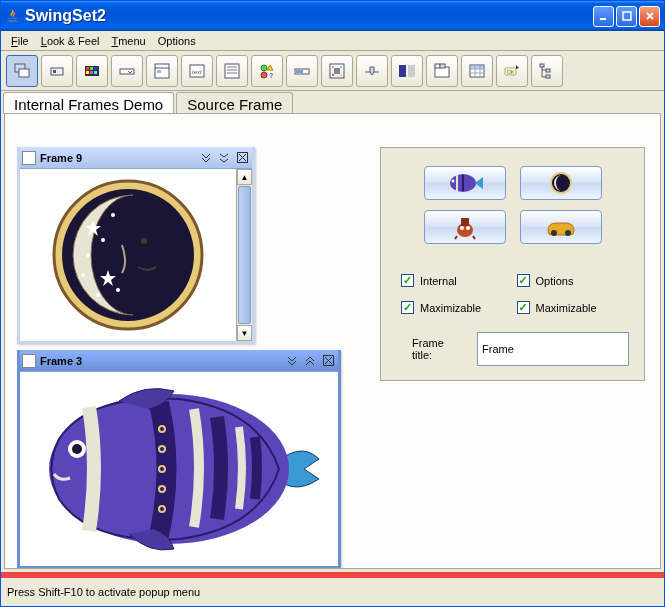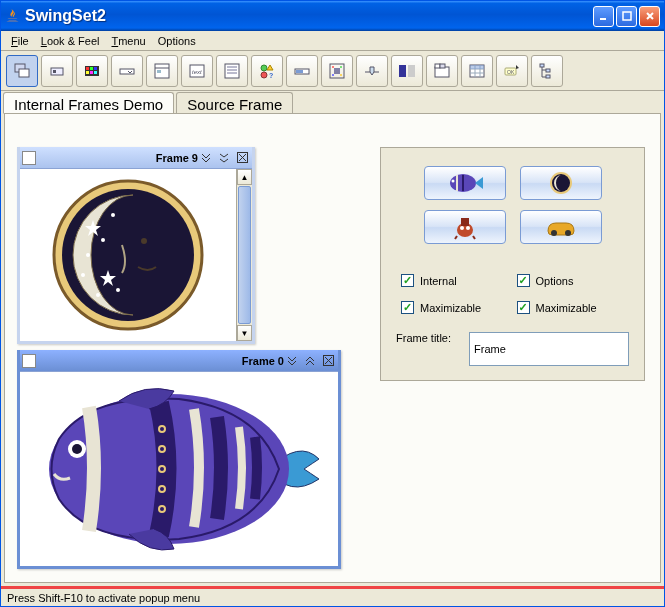--- a/index.html
+++ b/index.html
@@ -18,40 +18,40 @@
 .toolbar { height: 40px; background: #ece9d8; display: flex; align-items: center; padding: 3px 5px; gap: 3px; border-bottom: 1px solid #aca899; }
 .tool-btn { width: 32px; height: 32px; border: 1px solid #aca899; background: linear-gradient(to bottom,#fff,#ece9d8); border-radius: 3px; display: flex; align-items: center; justify-content: center; cursor: pointer; }
 .tool-btn.active { border: 1px solid #316ac5; background: #c1d2ee; }
 .tool-btn svg { width: 20px; height: 20px; }
 .tabs { height: 22px; display: flex; padding-left: 2px; position: relative; top: 1px; }
 .tab { padding: 3px 10px; border: 1px solid #aca899; border-bottom: none; background: #ece9d8; border-radius: 3px 3px 0 0; margin-right: 2px; cursor: pointer; font-size: 15px; }
 .tab.active { background: #fcfcf8; border-bottom: 1px solid #fcfcf8; }
 .content { flex: 1; background: #fcfcf8; border: 1px solid #aca899; margin: 0 3px 3px 3px; position: relative; overflow: hidden; }
 .internal-frame { position: absolute; border: 3px solid #c6d4ee; border-top: none; background: #ece9d8; box-shadow: 1px 1px 2px rgba(0,0,0,0.2); }
 .internal-frame.active { border-color: #6b8fd4; }
-.if-titlebar { height: 22px; background: linear-gradient(to bottom,#cfe0ff,#abc3ee); display: flex; align-items: center; padding: 0 2px; font-size: 11px; border-bottom: 1px solid #8ba3d4; text-align: right; }
+.if-titlebar { height: 22px; background: linear-gradient(to bottom,#cfe0ff,#abc3ee); display: flex; align-items: center; padding: 0 2px; font-size: 11px; border-bottom: 1px solid #8ba3d4; }
 .internal-frame.active .if-titlebar { background: linear-gradient(to bottom,#8db1ff,#6b8fd4); }
 .if-icon { width: 14px; height: 14px; border: 1px solid #888; background: #fff; margin-right: 4px; }
 .if-title { flex: 1; font-weight: bold; }
 .if-controls { display: flex; gap: 2px; }
 .if-btn { width: 16px; height: 14px; display: flex; align-items: center; justify-content: center; cursor: pointer; font-size: 11px; border: 1px solid transparent; }
 .if-body { background: #fff; overflow: hidden; display: flex; align-items: center; justify-content: center; }
 .scrollbar-v { position: absolute; right: 0; top: 22px; bottom: 0; width: 16px; background: #ece9d8; border-left: 1px solid #aca899; }
 .sb-arrow { height: 16px; background: linear-gradient(to bottom,#fff,#ece9d8); border: 1px solid #aca899; display: flex; align-items: center; justify-content: center; font-size: 8px; }
 .sb-thumb { position:absolute; left:1px; right:1px; background: linear-gradient(to right,#c1d2ee,#9db9e8); border:1px solid #7a9bd4; border-radius:2px; }
 .control-panel { position: absolute; right: 15px; top: 33px; width: 265px; border: 1px solid #aca899; background: #ece9d8; padding: 10px 0; }
 .icon-buttons { display: flex; flex-wrap: wrap; justify-content: center; gap: 10px 14px; padding: 8px 30px 18px; }
 .icon-btn { width: 82px; height: 34px; border: 1px solid #7a9bd4; border-radius: 4px; background: linear-gradient(to bottom,#fff,#d8e4f7 48%,#c9daf4 52%,#eef4fd); display: flex; align-items: center; justify-content: center; cursor: pointer; }
 .checkboxes { display: grid; grid-template-columns: 1fr 1fr; gap: 14px 8px; padding: 12px 20px 8px; }
 .cb-item { display: flex; align-items: center; gap: 6px; cursor: pointer; }
 .cb-box { width: 13px; height: 13px; border: 1px solid #1c5180; background: #fff; display: flex; align-items: center; justify-content: center; }
 .cb-check { color: #21a121; font-size: 11px; font-weight: bold; line-height: 1; }
-.title-row { display: flex; align-items: flex-start; gap: 18px; padding: 10px 15px 4px; }
+.title-row { display: flex; align-items: center; gap: 18px; padding: 10px 15px 4px; margin-left: 16px; }
 .title-input { flex: 1; height: 22px; border: 1px solid #7f9db9; padding: 16px 4px; font-size: 11px; background: #fff; }
-.statusbar { height: 20px; background: #ece9d8; border-top: 3px solid #ef4444; padding: 8px 6px; font-size: 11px; display: flex; align-items: center; }
+.statusbar { height: 20px; background: #ece9d8; border-top: 6px solid #ef4444; padding: 14px 6px; font-size: 11px; display: flex; align-items: center; }
 </style>
 </head>
 <body>
 
 <div class="window">
 
   <div class="titlebar">
     <svg class="java-icon" viewBox="0 0 16 16">
         <path fill="#ed9121" d="M6 1c2 1 1 3 0 4s-1 3 1 4c-1-1 0-2 1-3s2-3-2-5zM9 4c1 1 0 2-1 3s0 2 1 2c-1-1 1-2 1-3s0-2-1-2z"></path>
         <path fill="#4a6fb5" d="M4 10c-2 0-2 1 0 1h7c2 0 2-1 0-1M4 12c-1 0-1 1 0 1h7c1 0 1-1 0-1M3 14h9c2 0 2-1 0-1H3c-2 0-2 1 0 1"></path>
@@ -258,21 +258,21 @@
       <div class="scrollbar-v">
         <div class="sb-arrow">▲</div>
         <div class="sb-thumb" style="top:17px; height:138px;"></div>
         <div class="sb-arrow" style="position:absolute;bottom:0;left:0;right:0;">▼</div>
       </div>
     </div>
 
     <div class="internal-frame active" style="left:12px; top:236px; width:324px; height:219px;">
       <div class="if-titlebar">
         <div class="if-icon"></div>
-        <span class="if-title">Frame 0</span>
+        <span class="if-title">Frame 3</span>
         <div class="if-controls">
           <div class="if-btn">
               <svg width="10" height="10">
                 <path d="M1 1l4 4 4-4M1 5l4 4 4-4" fill="none" stroke="#333"></path>
               </svg>
             </div>
           <div class="if-btn">
               <svg width="10" height="10">
                 <path d="M1 9l4-4 4 4M1 5l4-4 4 4" fill="none" stroke="#333"></path>
               </svg>

